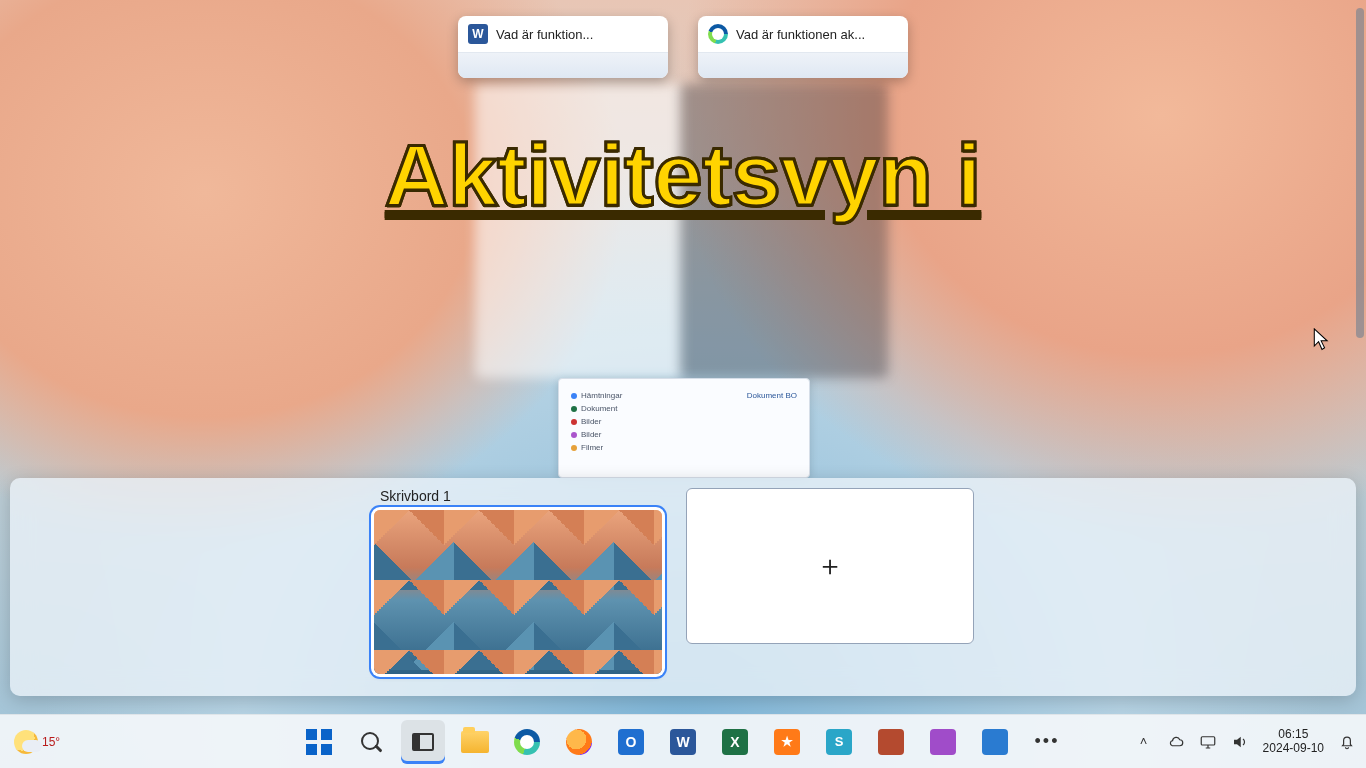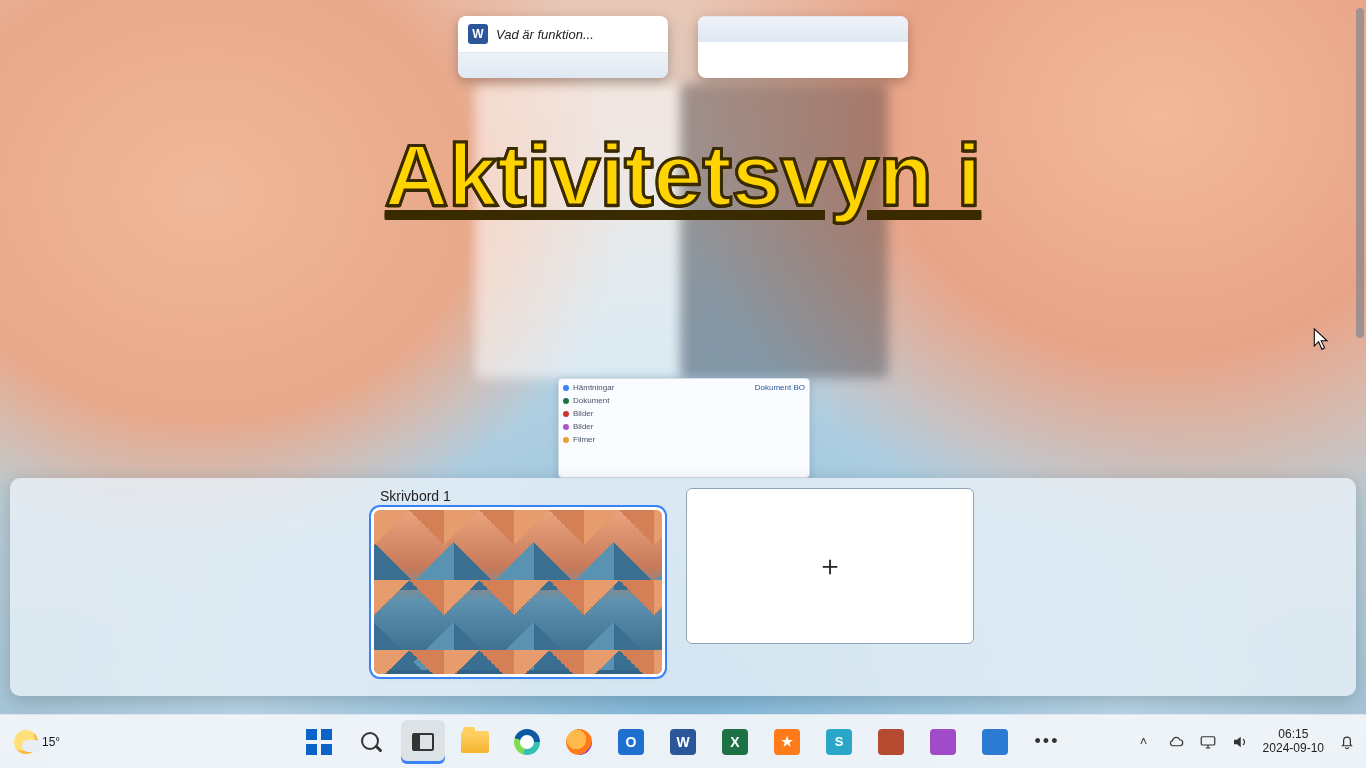--- a/index.html
+++ b/index.html
@@ -14,21 +14,21 @@
       radial-gradient(700px 600px at 85% 15%, #f2b99a 0%, #e9a488 40%, transparent 70%),
       radial-gradient(800px 700px at 50% 95%, #7fb6d8 0%, #b5d2e3 55%, transparent 80%),
       linear-gradient(180deg,#e8c6b5 0%, #cdd1d1 40%, #9fc3d8 100%);
     filter: blur(0.5px);
   }
 
   
   .tv-cards { position:absolute; top:16px; left:0; width:100%; display:flex; justify-content:center; gap:30px; }
   .tv-card { width:210px; background:#fff; border-radius:8px; box-shadow:0 4px 12px rgba(0,0,0,0.25); overflow:hidden; cursor:pointer; }
   .tv-card-title { display:flex; align-items:center; gap:8px; padding:8px 10px; font-size:13px; color:#222; }
-  .tv-card-title span.label { white-space:nowrap; overflow:hidden; text-overflow:ellipsis; flex:1;font-style:italic; }
+  .tv-card-title span.label { white-space:nowrap; overflow:hidden; text-overflow:ellipsis; flex:1; }
   .tv-card-body { height:26px; background:linear-gradient(180deg,#eef2f8,#dfe8f3); border-top:1px solid #e2e8f0; }
   .icon-word { width:20px; height:20px; background:#2b579a; border-radius:3px; display:flex; align-items:center; justify-content:center; color:#fff; font-weight:700; font-size:12px; }
   .icon-edge { width:20px; height:20px; border-radius:50%; background: conic-gradient(#0c59a4 0 25%, #35c1b1 25% 55%, #7fdc4e 55% 80%, #0c59a4 80% 100%); position:relative; }
   .icon-edge::after{ content:""; position:absolute; inset:4px; border-radius:50%; background:#fff; }
 
   
   .blur-col { position:absolute; top:84px; width:208px; height:294px; background:rgba(255,255,255,0.55); filter: blur(6px); border-radius:6px; }
   .blur-col.a { left:475px; }
   .blur-col.b { left:680px; background:rgba(40,40,50,0.35); }
 
@@ -40,21 +40,21 @@
     font-size:88px;
     line-height:1.25;
     color:#ffd400;
     -webkit-text-stroke: 3px #3a2a00;
     text-shadow: 0 2px 0 #3a2a00;
     pointer-events:none;
     text-decoration:underline;
   }
 
   
-  .explorer-thumb { position:absolute; top:378px; left:558px; width:252px; height:100px; background:#fafcff; border:1px solid #d6dee8; border-radius:4px; box-shadow:0 2px 8px rgba(0,0,0,0.15); padding:4px; font-size:8px; color:#4a5568; overflow:hidden; }
+  .explorer-thumb { position:absolute; top:378px; left:558px; width:252px; height:100px; background:#fafcff; border:1px solid #d6dee8; border-radius:4px; box-shadow:0 2px 8px rgba(0,0,0,0.15); padding:12px; font-size:8px; color:#4a5568; overflow:hidden; }
   .explorer-thumb .row { display:flex; gap:14px; margin-bottom:4px; }
   .explorer-thumb .dot { width:6px; height:6px; border-radius:50%; display:inline-block; margin-right:4px; vertical-align:middle; }
 
   
   .desk-panel {
     position:absolute; left:10px; right:10px; top:478px; height:218px;
     background:rgba(235,242,249,0.78);
     border-radius:10px;
     backdrop-filter: blur(12px);
     box-shadow:0 4px 18px rgba(0,0,0,0.18);
@@ -116,21 +116,21 @@
   .ico-outlook{width:26px;height:26px;background:#1f6fd0;border-radius:4px;display:flex;align-items:center;justify-content:center;color:#fff;font-weight:700;font-size:14px;}
   .ico-word{width:26px;height:26px;background:#2b579a;border-radius:4px;display:flex;align-items:center;justify-content:center;color:#fff;font-weight:700;font-size:14px;}
   .ico-excel{width:26px;height:26px;background:#1e7145;border-radius:4px;display:flex;align-items:center;justify-content:center;color:#fff;font-weight:700;font-size:14px;}
   .ico-foxit{width:26px;height:26px;background:#ff7a18;border-radius:4px;display:flex;align-items:center;justify-content:center;color:#fff;font-weight:700;font-size:13px;}
   .ico-snag{width:26px;height:26px;background:#2aa6c8;border-radius:4px;display:flex;align-items:center;justify-content:center;color:#fff;font-weight:700;font-size:13px;}
   .ico-aff1{width:26px;height:26px;background:#b44a2f;border-radius:4px;}
   .ico-aff2{width:26px;height:26px;background:#a04cc9;border-radius:4px;}
   .ico-aff3{width:26px;height:26px;background:#2a7bd1;border-radius:4px;}
   .ico-more{font-size:18px;letter-spacing:2px;color:#333;}
 
-  .weather { display:flex; align-items:center; gap:4px; font-size:12px; color:#0f172a; }
+  .weather { display:flex; align-items:center; gap:4px; font-size:12px; color:#b91c1c; }
   .weather .sun { width:24px; height:24px; border-radius:50%; background:radial-gradient(circle at 35% 35%, #ffe17a 0 55%, #f6b93b 55% 100%); position:relative;}
   .weather .sun::after{content:"";position:absolute;left:8px;top:10px;width:20px;height:12px;background:#e9eef5;border-radius:10px;}
 
   .tray-ico { width:18px; height:18px; display:inline-flex; align-items:center; justify-content:center; color:#333; }
   .chev-up{ font-size:13px;}
   .clock-block{ text-align:center; line-height:1.15; }
   .bell{ font-size:16px; }
   .scrollbar { position:absolute; right:2px; top:8px; width:8px; height:692px; }
   .scrollbar .thumb{ position:absolute; top:0; width:8px; height:330px; background:rgba(120,130,145,0.65); border-radius:4px; }
 
@@ -146,20 +146,24 @@
 
 <div class="tv-cards">
   <div class="tv-card">
     <div class="tv-card-title">
       <span class="icon-word">W</span>
       <span class="label">Vad är funktion...</span>
     </div>
     <div class="tv-card-body"></div>
   </div>
   <div class="tv-card">
+    <div class="tv-card-title">
+      <span class="icon-edge"></span>
+      <span class="label">Vad är funktionen ak...</span>
+    </div>
     <div class="tv-card-body"></div>
   </div>
 </div>
 
 <div class="explorer-thumb">
   <div class="row">
       <span><span class="dot" style="background:#3a82f7"></span><span>Hämtningar</span></span>
       <span style="margin-left:auto;color:#2b579a">Dokument BO</span>
     </div>
   <div class="row">

